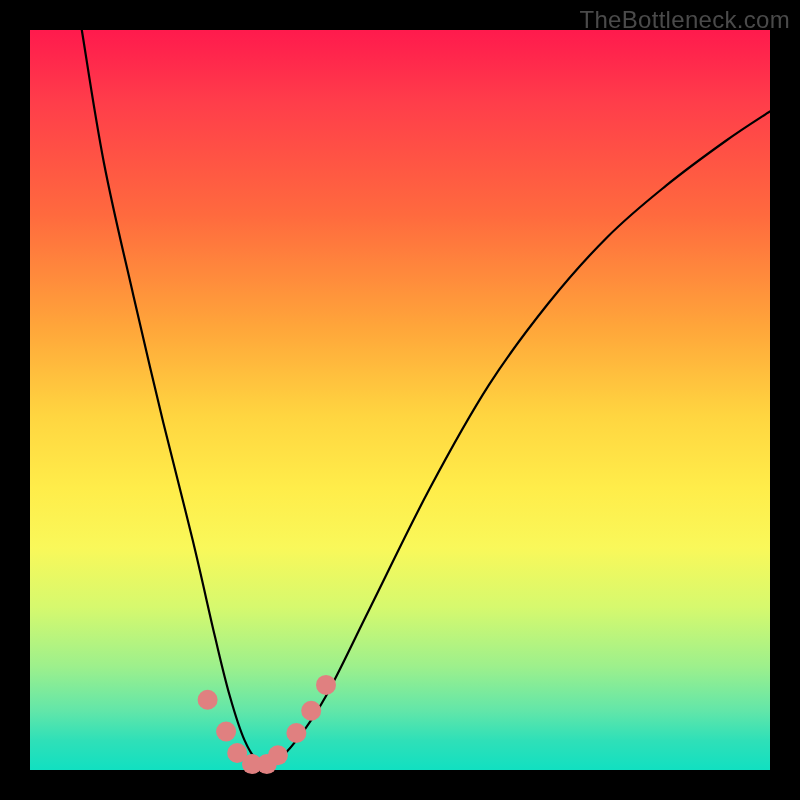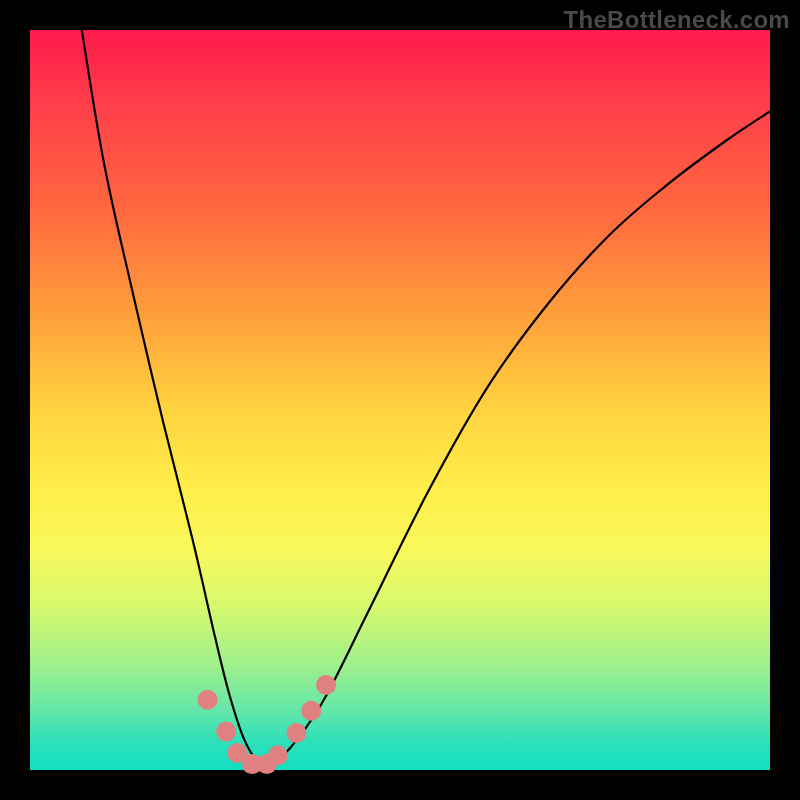--- a/index.html
+++ b/index.html
@@ -38,21 +38,21 @@
       #2fe0b8 96%,
       #11e0c1 100%
     );
   }
   .watermark {
     position: absolute;
     top: 6px;
     right: 10px;
     color: #4a4a4a;
     font-size: 24px;
-    font-weight: 700;
+    font-weight: 400;
     letter-spacing: 0.3px;
     user-select: none;
   }
   svg.curve {
     position: absolute;
     left: 0;
     top: 0;
     width: 740px;
     height: 740px;
     overflow: visible;

